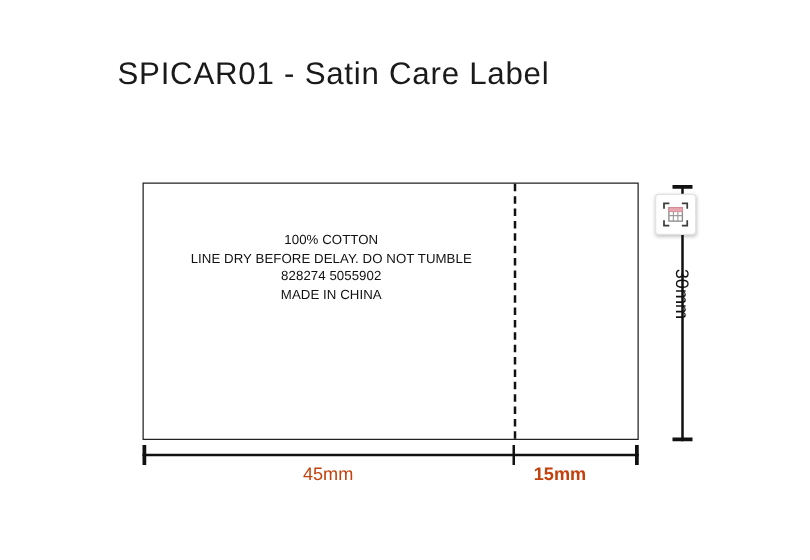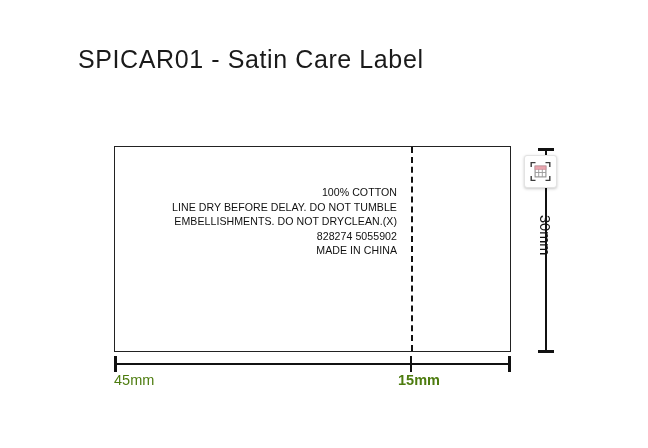--- a/index.html
+++ b/index.html
@@ -12,21 +12,21 @@
     height: 448px;
     position: relative;
     overflow: hidden;
     font-family: "Liberation Sans", sans-serif;
     color: #000000;
   }
 
   
   #page-title {
     position: absolute;
-    left: 78px;
+    left: 94px;
     top: 45px;
     font-size: 25px;
     font-weight: 400;
     letter-spacing: 0.6px;
     color: #1a1a1a;
     white-space: nowrap;
   }
 
   
   #label-rect {
@@ -57,21 +57,20 @@
     top: 185px;
     width: 264px;
     text-align: center;
     font-size: 10.6px;
     line-height: 14.6px;
     color: #111111;
     letter-spacing: 0.05px;
   }
   #label-text-block .line {
     white-space: nowrap;
-    text-align: right;
   }
 
   
   #dim-horizontal {
     position: absolute;
     left: 114px;
     top: 363px;
     width: 397px;
     height: 1px;
   }
@@ -91,22 +90,22 @@
     background: #111111;
   }
   #dim-horizontal .cap-left  { left: 0px; }
   #dim-horizontal .cap-right { left: 394px; }
   #dim-horizontal .cap-mid   { left: 295.5px; }
 
   .dim-label-h {
     position: absolute;
     top: 372px;
     font-size: 14.5px;
-    color: #4d7c0f;
-    text-align: left;
+    color: #c2410c;
+    text-align: center;
     white-space: nowrap;
   }
   #dim-label-45 { left: 114px; width: 297px; }
   #dim-label-15 { left: 398px; width: 100px; font-weight: bold; }
 
   
   #dim-vertical {
     position: absolute;
     left: 545px;
     top: 148px;
@@ -165,21 +164,20 @@
 
 <div id="page-title">SPICAR01 - Satin Care Label</div>
 
 <div id="label-rect"></div>
 
 <div id="label-fold-line"></div>
 
 <div id="label-text-block">
   <div class="line">100% COTTON</div>
   <div class="line">LINE DRY BEFORE DELAY. DO NOT TUMBLE</div>
-  <div class="line">EMBELLISHMENTS. DO NOT DRYCLEAN.(X)</div>
   <div class="line">828274 5055902</div>
   <div class="line">MADE IN CHINA</div>
 </div>
 
 <div id="dim-horizontal">
   <div class="dim-rule"></div>
   <div class="cap cap-left"></div>
   <div class="cap cap-mid"></div>
   <div class="cap cap-right"></div>
 </div>

